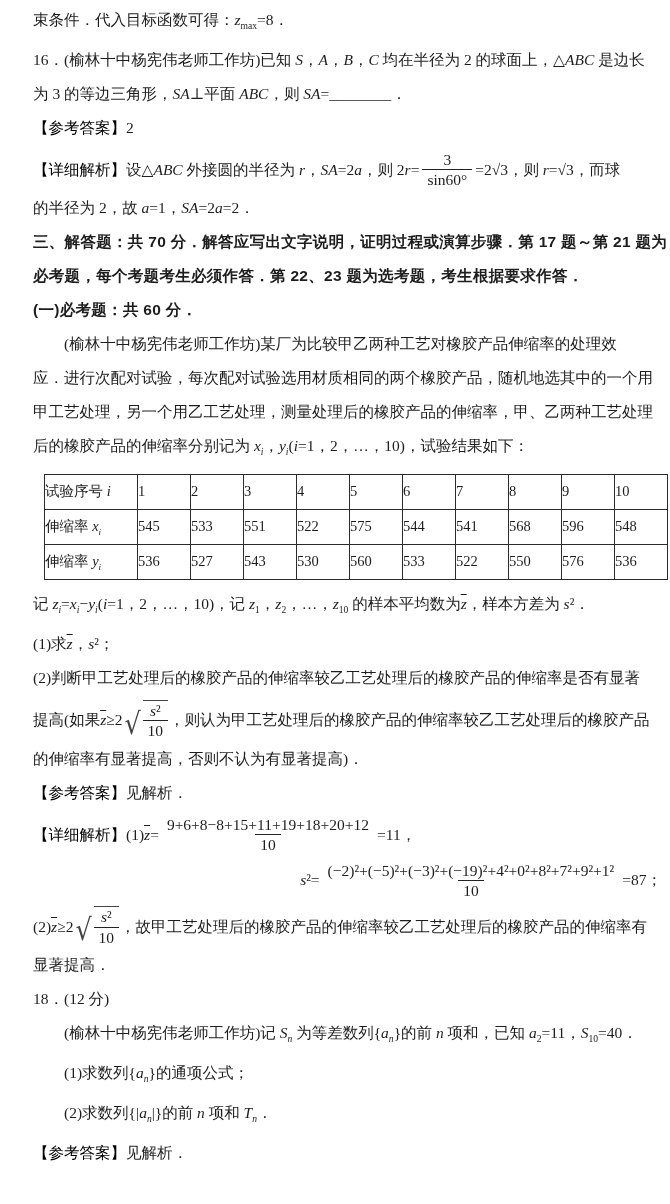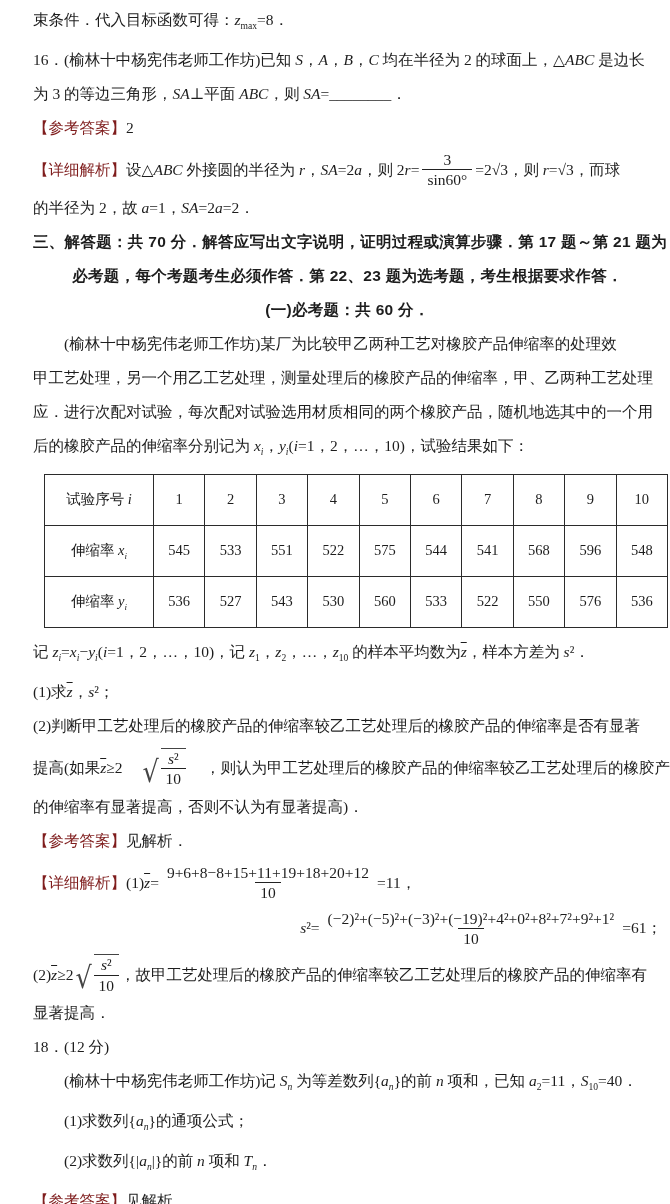--- a/index.html
+++ b/index.html
@@ -4,35 +4,35 @@
 <style>
   html,body{margin:0;padding:0;background:#ffffff;}
   .page{
     width:670px;height:1204px;box-sizing:border-box;
     padding:8px 8px 0 33px;overflow:hidden;background:#fff;
     font-family:"Liberation Serif","DejaVu Serif",serif;
     color:#1d1d1d;font-size:15.5px;border-radius:7px;
   }
   .ln{margin:0 0 10px 0;line-height:24px;white-space:nowrap;}
   .ln.indent{text-indent:2em;}
-  .ln.bold{font-family:"Liberation Sans","DejaVu Sans",sans-serif;font-weight:bold;font-size:15.5px;letter-spacing:0.3px;text-align:center;}
+  .ln.bold{font-family:"Liberation Sans","DejaVu Sans",sans-serif;font-weight:bold;font-size:15.5px;letter-spacing:0.3px;}
   .fl{display:flex;align-items:center;margin:2px 0 8px 0;}
   .fl > span{white-space:nowrap;}
-  .red{color:#7f1d1d;}
+  .red{color:#000000;}
   i{font-style:italic;}
   sub{font-size:0.62em;}
   .ol{text-decoration:overline;}
   .frac{display:inline-flex;flex-direction:column;align-items:center;vertical-align:middle;margin:0 3px;line-height:1.25;}
   .frac .num,.frac .den{padding:0 5px;text-align:center;}
   .frac .den{border-top:1px solid #222;}
   .sqrt{display:inline-flex;align-items:flex-start;margin:0 1px;}
   .sqrt .rad{font-family:"DejaVu Sans",sans-serif;font-size:30px;line-height:1;color:#444;transform:translateY(9px) scaleX(.85);}
   .sqrt .sqbody{border-top:1.5px solid #444;padding-top:0;}
   table.exp{border-collapse:collapse;table-layout:fixed;width:624px;margin:2px 0 12px 11px;}
-  table.exp td{border:1px solid #2b2b2b;height:34px;text-align:center;vertical-align:middle;font-size:14.5px;padding:8px;}
+  table.exp td{border:1px solid #2b2b2b;height:34px;vertical-align:middle;font-size:14.5px;padding:0;}
   table.exp td:first-child{width:92px;}
 </style>
 </head>
 <body>
 
 <div class="page">
 
   <p class="ln">束条件．代入目标函数可得：<i>z</i><sub>max</sub>=8．</p>
 
   <p class="ln">16．(榆林十中杨宪伟老师工作坊)已知 <i>S</i>，<i>A</i>，<i>B</i>，<i>C</i> 均在半径为 2 的球面上，△<i>ABC</i> 是边长</p>
@@ -49,22 +49,22 @@
       </span>
       <span>=2√3，则 <i>r</i>=√3，而球</span>
   </p>
   <p class="ln">的半径为 2，故 <i>a</i>=1，<i>SA</i>=2<i>a</i>=2．</p>
 
   <p class="ln bold">三、解答题：共 70 分．解答应写出文字说明，证明过程或演算步骤．第 17 题～第 21 题为</p>
   <p class="ln bold">必考题，每个考题考生必须作答．第 22、23 题为选考题，考生根据要求作答．</p>
   <p class="ln bold">(一)必考题：共 60 分．</p>
 
   <p class="ln indent">(榆林十中杨宪伟老师工作坊)某厂为比较甲乙两种工艺对橡胶产品伸缩率的处理效</p>
+  <p class="ln">应．进行次配对试验，每次配对试验选用材质相同的两个橡胶产品，随机地选其中的一个用</p>
   <p class="ln">甲工艺处理，另一个用乙工艺处理，测量处理后的橡胶产品的伸缩率，甲、乙两种工艺处理</p>
-  <p class="ln">应．进行次配对试验，每次配对试验选用材质相同的两个橡胶产品，随机地选其中的一个用</p>
   <p class="ln">后的橡胶产品的伸缩率分别记为 <i>x</i><sub><i>i</i></sub>，<i>y</i><sub><i>i</i></sub>(<i>i</i>=1，2，…，10)，试验结果如下：</p>
 
   <table class="exp">
       <tbody>
         <tr>
           <td>试验序号 <i>i</i></td>
           <td>1</td>
           <td>2</td>
           <td>3</td>
           <td>4</td>
@@ -101,21 +101,21 @@
           <td>576</td>
           <td>536</td>
         </tr>
       </tbody>
     </table>
 
   <p class="ln">记 <i>z</i><sub><i>i</i></sub>=<i>x</i><sub><i>i</i></sub>−<i>y</i><sub><i>i</i></sub>(<i>i</i>=1，2，…，10)，记 <i>z</i><sub>1</sub>，<i>z</i><sub>2</sub>，…，<i>z</i><sub>10</sub> 的样本平均数为<span class="ol"><i>z</i></span>，样本方差为 <i>s</i>²．</p>
   <p class="ln">(1)求<span class="ol"><i>z</i></span>，<i>s</i>²；</p>
   <p class="ln">(2)判断甲工艺处理后的橡胶产品的伸缩率较乙工艺处理后的橡胶产品的伸缩率是否有显著</p>
 
-  <p class="ln fl" style="margin-bottom:6px;gap:18px;">
+  <p class="ln fl" style="margin-bottom:6px;">
     <span>提高(如果<span class="ol"><i>z</i></span>≥2</span>
       <span class="sqrt">
         <span class="rad">√</span>
         <span class="sqbody"><span class="frac" style="margin:0;">
             <span class="num"><i>s</i>²</span>
             <span class="den">10</span>
           </span></span>
       </span>
       <span>，则认为甲工艺处理后的橡胶产品的伸缩率较乙工艺处理后的橡胶产品</span>
   </p>
@@ -132,21 +132,21 @@
       </span>
       <span>=11，</span>
   </p>
 
   <p class="ln fl" style="margin-bottom:6px;justify-content:flex-end;">
     <span><i>s</i>²=</span>
       <span class="frac">
         <span class="num">(−2)²+(−5)²+(−3)²+(−19)²+4²+0²+8²+7²+9²+1²</span>
         <span class="den">10</span>
       </span>
-      <span>=61；</span>
+      <span>=87；</span>
   </p>
 
   <p class="ln fl" style="margin-bottom:6px;">
     <span>(2)<span class="ol"><i>z</i></span>≥2</span>
       <span class="sqrt">
         <span class="rad">√</span>
         <span class="sqbody"><span class="frac" style="margin:0;">
             <span class="num"><i>s</i>²</span>
             <span class="den">10</span>
           </span></span>

